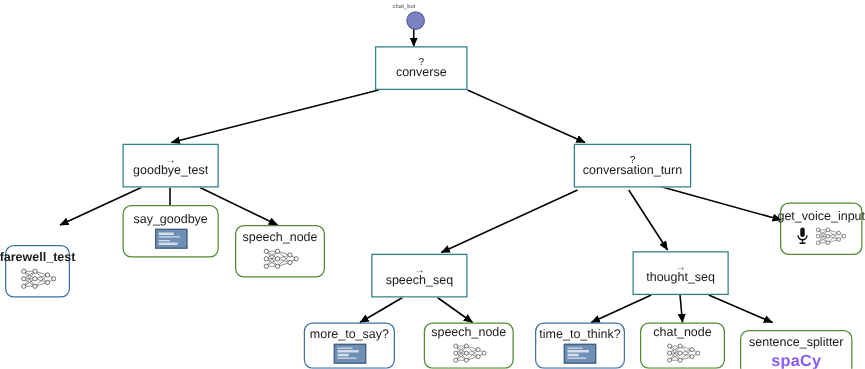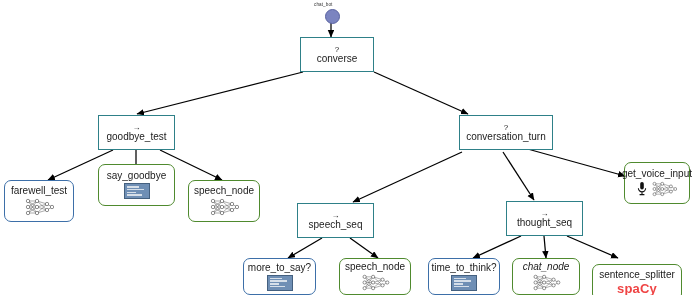--- a/index.html
+++ b/index.html
@@ -30,21 +30,21 @@
   .icons{display:flex;align-items:center;justify-content:center;gap:4px;margin-top:2px;}
   .nn{display:block;}
   .screen{width:26px;height:16px;background:#6f8fb5;border:1px solid #44607f;
           box-sizing:border-box;padding:2px;display:flex;flex-direction:column;
           justify-content:space-between;}
   .screen i{display:block;height:1.5px;background:#d6dfe9;}
   .screen i:nth-child(1){width:60%}
   .screen i:nth-child(2){width:85%}
   .screen i:nth-child(3){width:45%}
   .screen i:nth-child(4){width:75%}
-  .spacy{font-size:13px;font-weight:bold;color:#ef4444;letter-spacing:.2px;line-height:14px;}
+  .spacy{font-size:13px;font-weight:bold;color:#8b5cf6;letter-spacing:.2px;line-height:14px;}
   .mic{display:block;}
 </style>
 </head>
 <body>
 
 <div id="canvas">
 
   <svg class="edges" viewBox="0 0 692 295">
     <defs>
       <marker id="ah" markerWidth="7" markerHeight="7" refX="5.6" refY="2.6" orient="auto" markerUnits="strokeWidth">
@@ -86,21 +86,21 @@
   <div class="node ctrl" style="left:98px;top:115px;width:77px;height:35px;">
     <div class="sym">→</div>
     <div class="lbl">goodbye_test</div>
   </div>
 
   <div class="node ctrl" style="left:459px;top:115px;width:94px;height:35px;">
     <div class="sym">?</div>
     <div class="lbl">conversation_turn</div>
   </div>
 
-  <div class="node test" style="left:4px;top:180px;width:70px;height:42px;">
+  <div class="node test" style="left:4px;top:196px;width:52px;height:42px;font-weight:bold;">
     <div class="lbl">farewell_test</div>
     <div class="icons">
       <svg class="nn" width="30" height="18" viewBox="0 0 30 18">
         <g stroke="#555" stroke-width="0.5" fill="none">
           <path d="M4,3 L13,3 M4,3 L13,9 M4,3 L13,15 M4,9 L13,3 M4,9 L13,9 M4,9 L13,15 M4,15 L13,3 M4,15 L13,9 M4,15 L13,15"></path>
           <path d="M13,3 L23,6 M13,9 L23,6 M13,15 L23,6 M13,3 L23,12 M13,9 L23,12 M13,15 L23,12"></path>
           <path d="M23,6 L28,9 M23,12 L28,9"></path>
         </g>
         <g fill="#fff" stroke="#444" stroke-width="0.6">
           <circle cx="4" cy="3" r="1.7"></circle>
@@ -233,21 +233,21 @@
     <div class="icons">
       <span class="screen">
           <i></i>
           <i></i>
           <i></i>
           <i></i>
         </span>
     </div>
   </div>
 
-  <div class="node act" style="left:512px;top:258px;width:68px;height:37px;font-style:italic;">
+  <div class="node act" style="left:512px;top:258px;width:68px;height:37px;">
     <div class="lbl">chat_node</div>
     <div class="icons">
       <svg class="nn" width="30" height="17" viewBox="0 0 30 18">
         <g stroke="#555" stroke-width="0.5" fill="none">
           <path d="M4,3 L13,3 M4,3 L13,9 M4,3 L13,15 M4,9 L13,3 M4,9 L13,9 M4,9 L13,15 M4,15 L13,3 M4,15 L13,9 M4,15 L13,15"></path>
           <path d="M13,3 L23,6 M13,9 L23,6 M13,15 L23,6 M13,3 L23,12 M13,9 L23,12 M13,15 L23,12"></path>
           <path d="M23,6 L28,9 M23,12 L28,9"></path>
         </g>
         <g fill="#fff" stroke="#444" stroke-width="0.6">
           <circle cx="4" cy="3" r="1.7"></circle>

